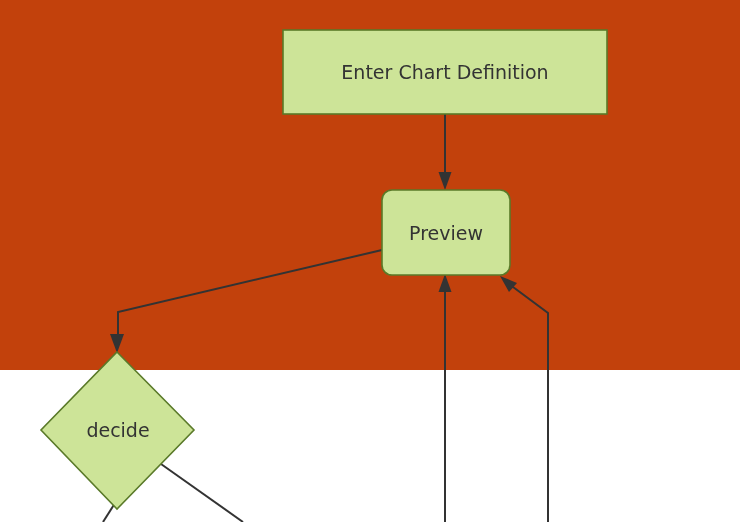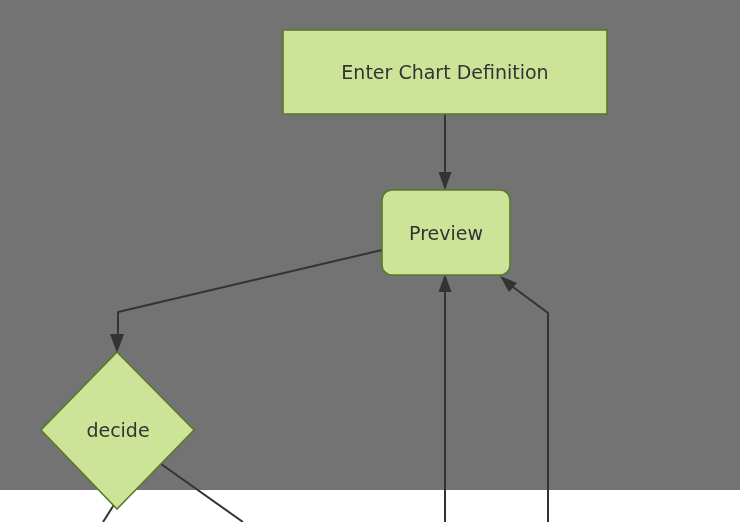--- a/index.html
+++ b/index.html
@@ -9,22 +9,22 @@
   }
   body {
     width: 740px;
     height: 522px;
     overflow: hidden;
     font-family: "DejaVu Sans", sans-serif;
   }
   #diagram-canvas {
     position: relative;
     width: 740px;
-    height: 490px;
-    background: #737373;
+    height: 370px;
+    background: #c2410c;
   }
   #flowchart-svg {
     position: absolute;
     top: 0;
     left: 0;
     width: 740px;
     height: 522px;
     display: block;
   }
   .node-shape {

